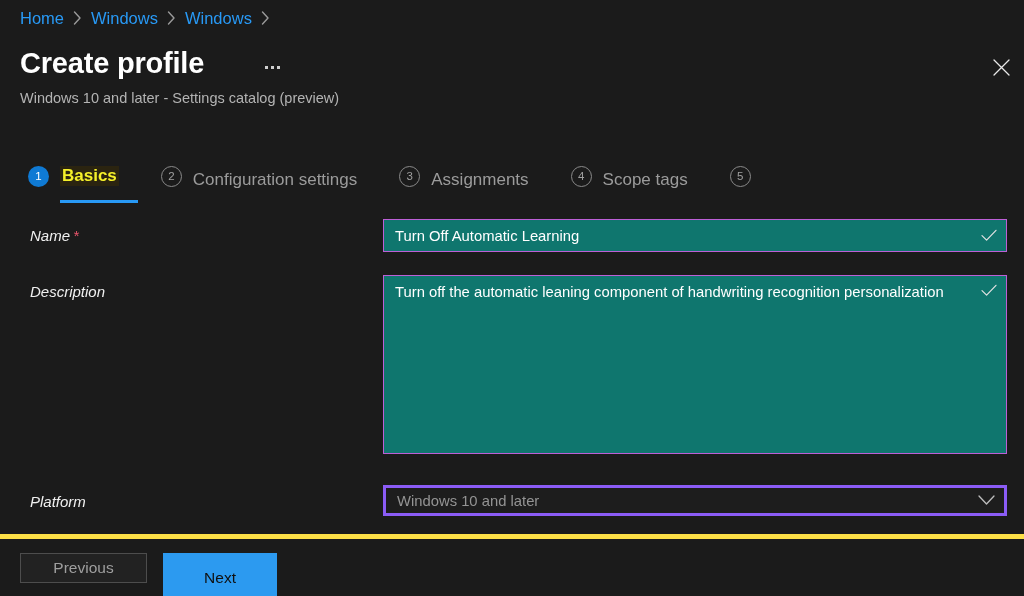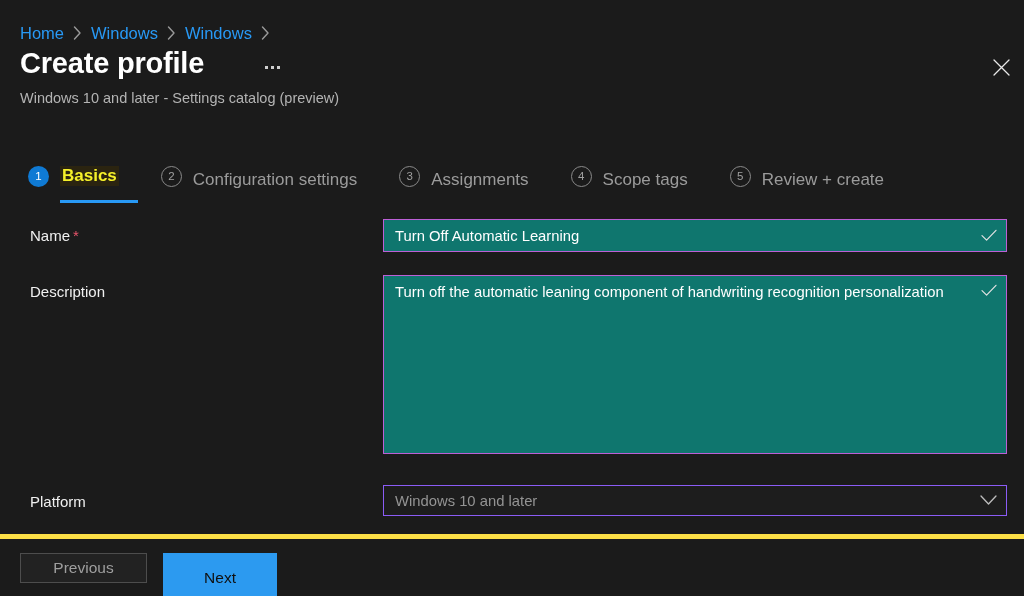--- a/index.html
+++ b/index.html
@@ -13,21 +13,21 @@
     font-family: "Liberation Sans", sans-serif;
     color: #ffffff;
     overflow: hidden;
     position: relative;
   }
 
   
   .breadcrumb {
     position: absolute;
     left: 20px;
-    top: 20px;
+    top: 5px;
     height: 26px;
     display: flex;
     align-items: center;
     font-size: 16.5px;
   }
   .crumb-link {
     color: #2899f5;
     cursor: pointer;
     white-space: nowrap;
   }
@@ -153,20 +153,21 @@
     height: 3px;
     background: #2899f5;
   }
 
   
   .form-label {
     position: absolute;
     left: 30px;
     font-size: 15px;
     color: #f0f0f0;
+    font-style: italic;
   }
   .req-star {
     color: #e8546b;
     margin-left: 3px;
     font-size: 15px;
   }
 
   .field {
     position: absolute;
     left: 383px;
@@ -217,21 +218,21 @@
 
   
   .dropdown {
     position: absolute;
     left: 383px;
     top: 485px;
     width: 624px;
     height: 31px;
     box-sizing: border-box;
     background: #1d1d1d;
-    border: 1px solid #8b5cf6;
+    border: 3px solid #8b5cf6;
     display: flex;
     align-items: center;
     cursor: default;
   }
   .dropdown-value {
     flex: 1 1 auto;
     font-size: 14.8px;
     color: #949494;
     padding-left: 11px;
   }
@@ -342,21 +343,20 @@
     <span class="step-label">Assignments</span>
   </div>
 
   <div class="step inactive">
     <span class="step-circle">4</span>
     <span class="step-label">Scope tags</span>
   </div>
 
   <div class="step inactive">
     <span class="step-circle">5</span>
-    <span class="step-label">Review + create</span>
   </div>
 
 </div>
 
 <div class="form-label" style="top:227px;">
   <span>Name</span><span class="req-star">*</span>
 </div>
 
 <div class="field name-field">
   <div class="field-text">Turn Off Automatic Learning</div>

